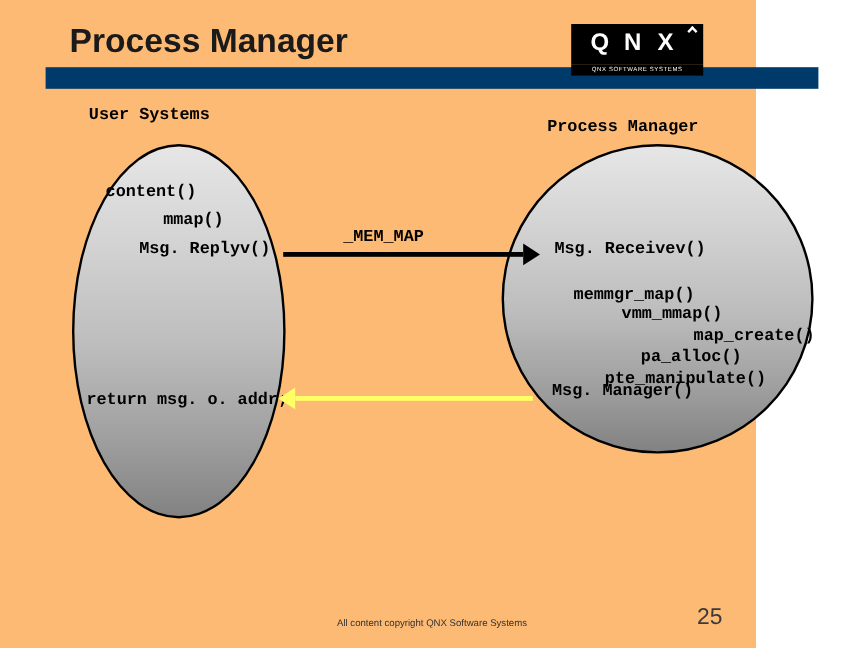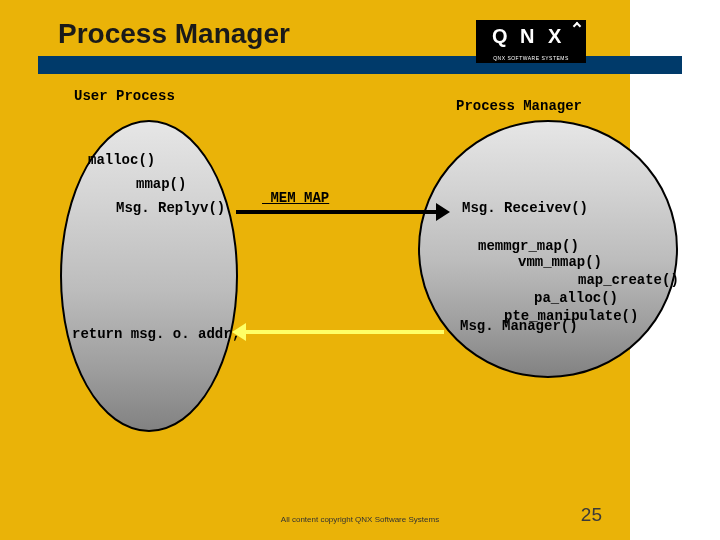--- a/index.html
+++ b/index.html
@@ -1,17 +1,17 @@
 <!DOCTYPE html>
 <html><head>
 <meta charset="utf-8">
 <style>
   * { margin: 0; padding: 0; box-sizing: border-box; }
   html, body { width: 720px; height: 540px; font-family: Arial, sans-serif; background: #fff; overflow: hidden; }
-  .slide { width: 630px; height: 540px; position: relative; background: #eab308; }
+  .slide { width: 630px; height: 540px; position: relative; background: #fdba74; }
 
   .title-row { position: absolute; left: 58px; top: 18px; font-size: 28px; font-weight: bold; color: #1a1a1a; }
   .bar { position: absolute; left: 38px; top: 56px; width: 644px; height: 18px; background: #003a6a; }
 
   .logo { position: absolute; right: 44px; top: 20px; width: 110px; height: 48px; }
   .logo-box { width: 110px; height: 34px; background: #000; position: relative; }
   .logo-q, .logo-n, .logo-x { color: #fff; font-weight: bold; font-size: 20px; position: absolute; top: 5px; }
   .logo-q { left: 16px; } .logo-n { left: 44px; } .logo-x { left: 72px; }
   .logo-tick { position: absolute; width: 6px; height: 6px; border-top: 2px solid #fff; border-right: 2px solid #fff; top: 3px; right: 6px; transform: rotate(-45deg); }
   .logo-tag { color: #fff; font-size: 5px; letter-spacing: 0.5px; text-align: center; display:block; background:#000; padding:1px 0 2px; }
@@ -71,36 +71,36 @@
   <div class="logo">
     <div class="logo-box">
       <span class="logo-q">Q</span>
       <span class="logo-n">N</span>
       <span class="logo-x">X</span>
       <span class="logo-tick"></span>
     </div>
     <span class="logo-tag">QNX SOFTWARE SYSTEMS</span>
   </div>
 
-  <div class="lbl mono" style="left:74px; top:88px;">User Process</div>
+  <div class="lbl mono" style="left:74px; top:88px;">User Systems</div>
   <div class="ellipse left"></div>
-  <div class="lbl mono" style="left:88px;  top:152px;">malloc()</div>
+  <div class="lbl mono" style="left:88px;  top:152px;">content()</div>
   <div class="lbl mono" style="left:100px; top:176px;padding-left:36px;">mmap()</div>
   <div class="lbl mono" style="left:116px; top:200px;">Msg. Replyv()</div>
   <div class="lbl mono" style="left:72px;  top:326px;">return msg. o. addr;</div>
 
   <div class="lbl mono" style="left:456px; top:98px;">Process Manager</div>
   <div class="ellipse right"></div>
   <div class="lbl mono" style="left:462px; top:200px;">Msg. Receivev()</div>
   <div class="lbl mono" style="left:478px; top:220px;margin-top:18px;">memmgr_map()</div>
   <div class="lbl mono" style="left:518px; top:254px;">vmm_mmap()</div>
   <div class="lbl mono" style="left:534px; top:272px;padding-left:44px;">map_create()</div>
   <div class="lbl mono" style="left:534px; top:290px;">pa_alloc()</div>
   <div class="lbl mono" style="left:504px; top:308px;text-align:center;">pte_manipulate()</div>
   <div class="lbl mono" style="left:460px; top:318px;">Msg. Manager()</div>
 
-  <div class="lbl mono" style="left:262px; top:190px; text-decoration: underline;">_MEM_MAP</div>
+  <div class="lbl mono" style="left:286px; top:190px; ">_MEM_MAP</div>
   <div class="arrow-right" style="left:236px; top:210px; width:200px;"></div>
   <div class="arrow-left" style="left:246px; top:330px; width:198px;"></div>
 
   <div class="footer">All content copyright QNX Software Systems</div>
   <div class="pagenum">25</div>
 </div>
 
 </body></html>

